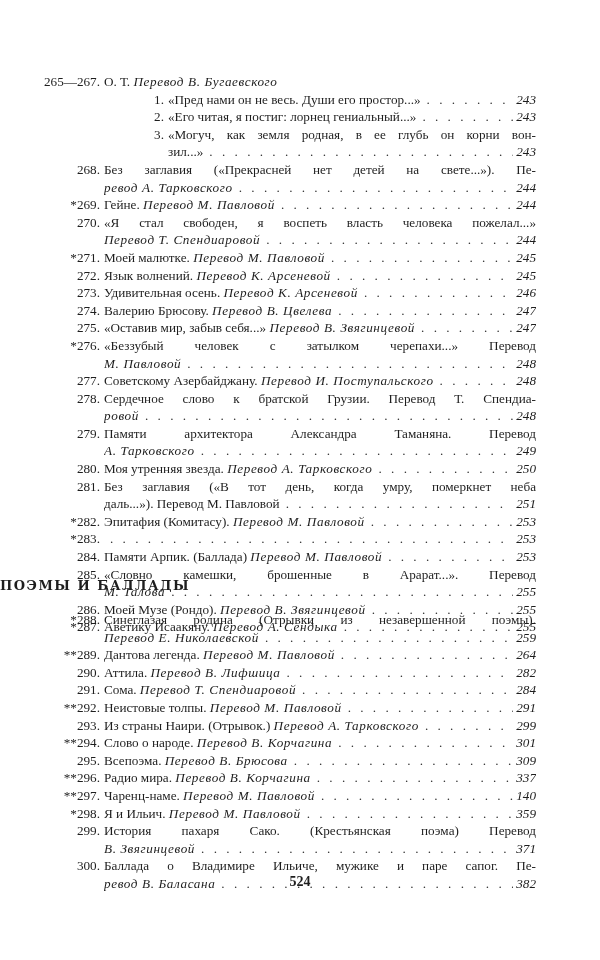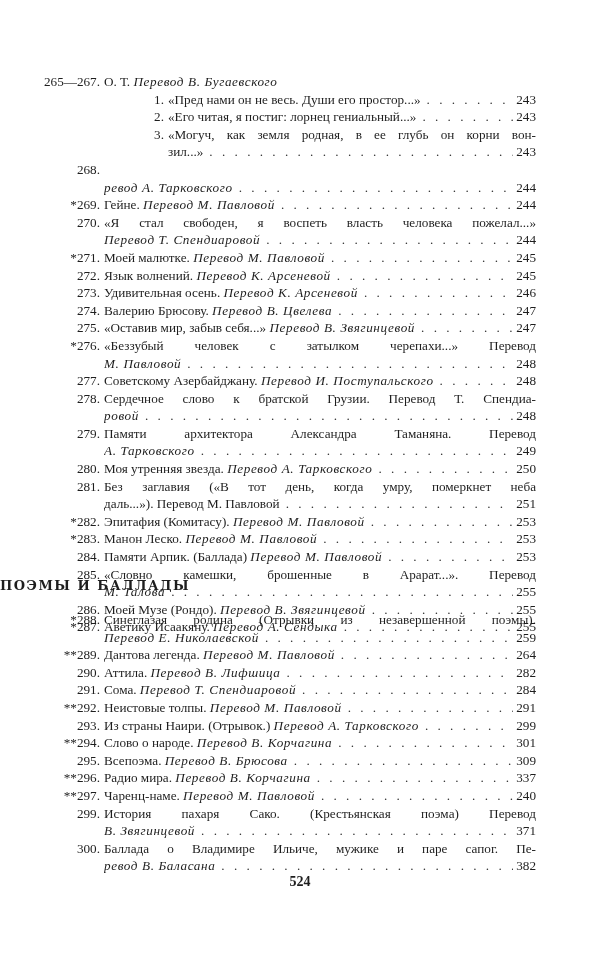--- a/index.html
+++ b/index.html
@@ -14,21 +14,21 @@
   .num { position: absolute; left: 0; width: 60px; text-align: right; }
   .txt { position: absolute; left: 64px; right: 0; overflow: hidden; white-space: nowrap; }
   .sub .num { width: 124px; }
   .sub .txt { left: 128px; }
   .just { text-align: justify; text-align-last: justify; }
   .it { font-style: italic; letter-spacing: 0.6px; }
   .lead { display: flex; align-items: flex-end; }
   .lead .body { flex: 0 0 auto; }
   .lead .dots { flex: 1 1 auto; overflow: hidden; letter-spacing: 8px; padding-left: 6px; color: #333; }
   .lead .dots::before { content: ". . . . . . . . . . . . . . . . . . . . . . . . . . . . . . . . . . . . . . . . . . . . ."; letter-spacing: 0; word-spacing: 6px; }
-  .lead .pg { flex: 0 0 auto; padding-left: 3px; }
+  .lead .pg { flex: 0 0 auto; padding-left: 3px; font-style: italic; }
   .section-title { position: absolute; top: 578px; left: 0; width: 600px; text-align: left;
                    font-family: "DejaVu Serif", serif; font-weight: bold; font-size: 13px; letter-spacing: 1.5px; }
   .folio { position: absolute; top: 874px; left: 0; width: 600px; text-align: center; font-size: 14px;
            font-family: "Liberation Serif", serif; font-weight: bold; }
 </style>
 </head>
 <body>
 
 <div class="page">
 
@@ -61,20 +61,21 @@
     <div class="line sub">
       <span class="txt lead">
           <span class="body">зил...»</span>
           <span class="dots"></span>
           <span class="pg">243</span>
         </span>
     </div>
 
     <div class="line">
       <span class="num">268.</span>
+      <span class="txt just">Без заглавия («Прекрасней нет детей на свете...»). Пе-</span>
     </div>
     <div class="line">
       <span class="txt lead">
           <span class="body it">ревод А. Тарковского</span>
           <span class="dots"></span>
           <span class="pg">244</span>
         </span>
     </div>
 
     <div class="line">
@@ -214,21 +215,20 @@
       <span class="txt lead">
           <span class="body"><span>Эпитафия (Комитасу). </span><span class="it">Перевод М. Павловой</span></span>
           <span class="dots"></span>
           <span class="pg">253</span>
         </span>
     </div>
 
     <div class="line">
       <span class="num">*283.</span>
       <span class="txt lead">
-          <span class="body"><span>Манон Леско. </span><span class="it">Перевод М. Павловой</span></span>
           <span class="dots"></span>
           <span class="pg">253</span>
         </span>
     </div>
 
     <div class="line">
       <span class="num">284.</span>
       <span class="txt lead">
           <span class="body"><span>Памяти Арпик. (Баллада) </span><span class="it">Перевод М. Павловой</span></span>
           <span class="dots"></span>
@@ -353,24 +353,32 @@
           <span class="dots"></span>
           <span class="pg">337</span>
         </span>
     </div>
 
     <div class="line">
       <span class="num">**297.</span>
       <span class="txt lead">
           <span class="body"><span>Чаренц-наме. </span><span class="it">Перевод М. Павловой</span></span>
           <span class="dots"></span>
-          <span class="pg">240</span>
-        </span>
-    </div>
-
+          <span class="pg">140</span>
+        </span>
+    </div>
+
+    <div class="line">
+      <span class="num">*298.</span>
+      <span class="txt lead">
+          <span class="body"><span>Я и Ильич. </span><span class="it">Перевод М. Павловой</span></span>
+          <span class="dots"></span>
+          <span class="pg">359</span>
+        </span>
+    </div>
 
     <div class="line">
       <span class="num">299.</span>
       <span class="txt just">История пахаря Сако. (Крестьянская поэма) Перевод</span>
     </div>
     <div class="line">
       <span class="txt lead">
           <span class="body it">В. Звягинцевой</span>
           <span class="dots"></span>
           <span class="pg">371</span>

